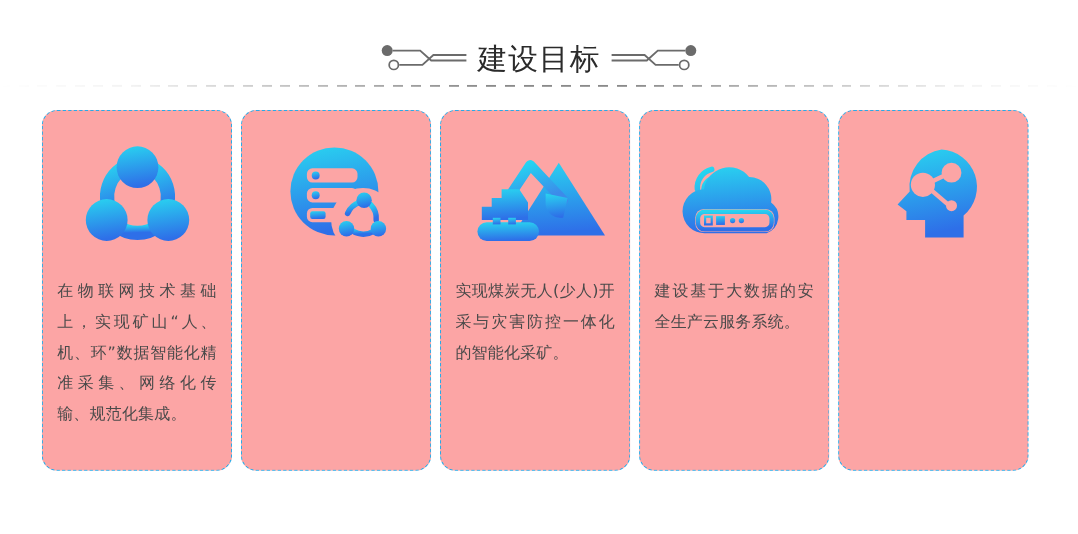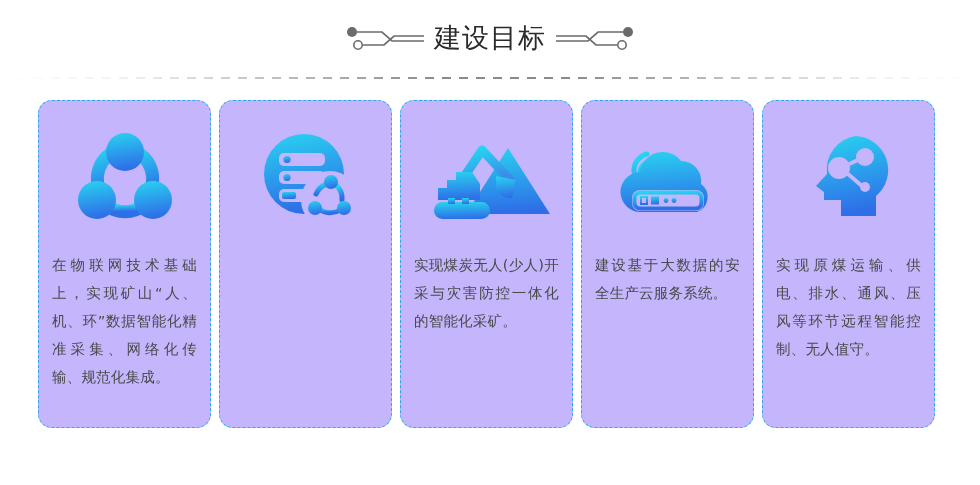--- a/index.html
+++ b/index.html
@@ -28,21 +28,21 @@
     height: 56px;
   }
 
   .title-row {
     position: absolute;
     left: 0;
     top: 0;
     width: 980px;
     height: 44px;
     display: flex;
-    align-items: flex-start;
+    align-items: flex-end;
     justify-content: center;
     gap: 8px;
   }
 
   .title-text {
     font-size: 27px;
     line-height: 1;
     letter-spacing: 1px;
     color: #2b2b2b;
     font-weight: 400;
@@ -81,21 +81,21 @@
     height: 328px;
     display: flex;
     gap: 8px;
   }
 
   .card {
     width: 173px;
     height: 328px;
     border: 1.5px dashed #29ABE8;
     border-radius: 14px;
-    background: #c4b5fd;
+    background: #fca5a5;
     display: flex;
     flex-direction: column;
     align-items: flex-start;
     padding: 0;
   }
 
   .card-icon {
     width: 100%;
     height: 150px;
     display: flex;
@@ -292,17 +292,16 @@
                 <line x1="47" y1="44" x2="68" y2="62"></line>
               </g>
               <circle cx="45" cy="44" r="11" fill="#000"></circle>
               <circle cx="71" cy="33" r="9" fill="#000"></circle>
               <circle cx="71" cy="63" r="5" fill="#000"></circle>
             </mask>
           </defs>
           <path d="M62 12 A34 34 0 0 1 82 72 L82 92 L47 92 L47 76 L30 76 L30 68 L22 62 L33 50 A34 34 0 0 1 62 12 Z" fill="url(#g5)" mask="url(#m5)"></path>
         </svg>
       </div>
-      <div class="card-text">实现原煤运输、供电、排水、通风、压风等环节远程智能控制、无人值守。</div>
     </div>
 
   </div>
 </div>
 
 </body></html>

